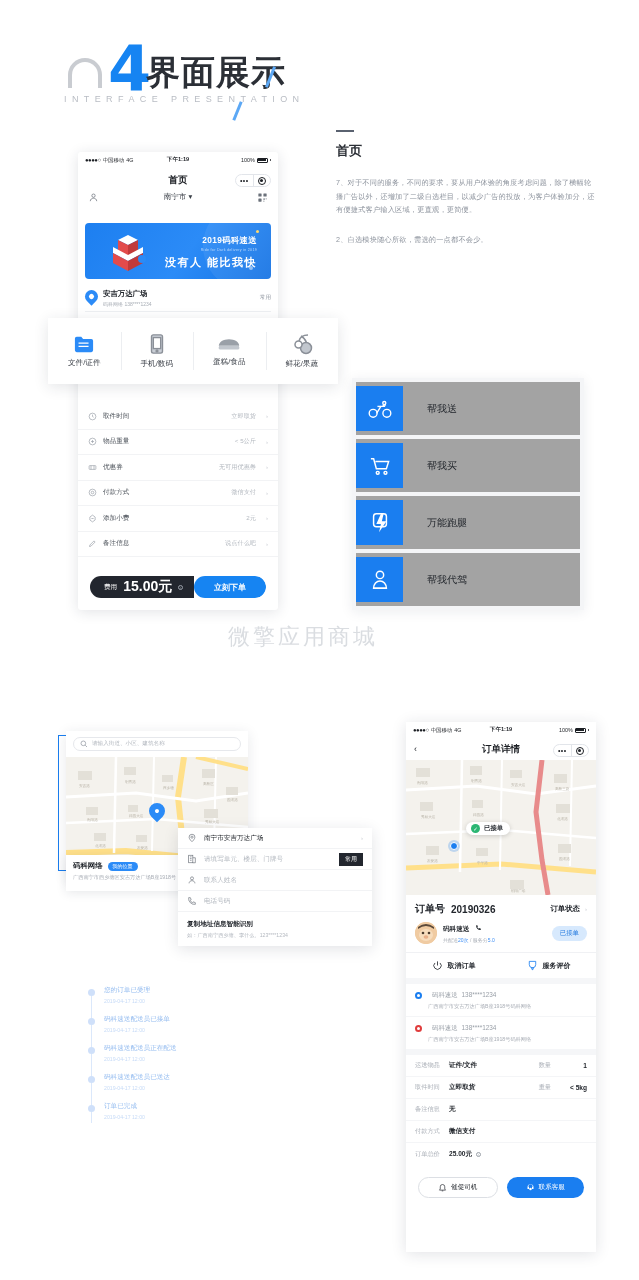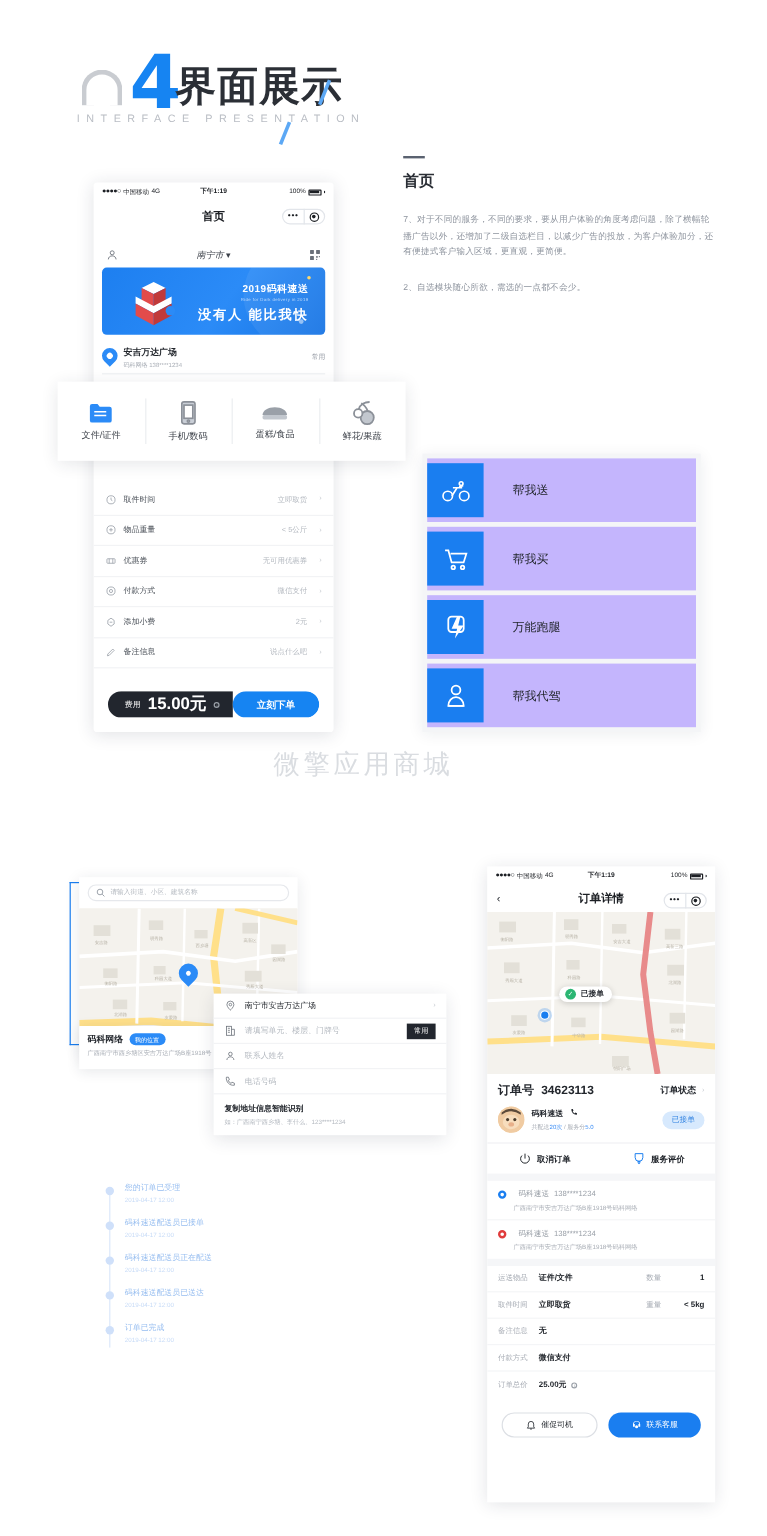--- a/index.html
+++ b/index.html
@@ -52,21 +52,21 @@
   .navbar { position:relative; height:24px; display:flex; align-items:center; justify-content:center; }
   .navbar-title { font-size:9.5px; font-weight:bold; color:#1c1f24; }
   .capsule { position:absolute; right:7px; top:6px; width:36px; height:13px;
     border:.8px solid #e2e5ea; border-radius:7px; display:flex; align-items:center; }
   .capsule-dots { flex:1; text-align:center; font-size:7px; color:#1c1f24; letter-spacing:.5px; }
   .capsule-div { width:.8px; height:13px; background:#e2e5ea; }
   .capsule-circ { flex:1; display:flex; align-items:center; justify-content:center; }
   .ring { width:8px;height:8px;border:1.2px solid #1c1f24;border-radius:50%;
     display:flex;align-items:center;justify-content:center;}
   .ring i { width:3px;height:3px;background:#1c1f24;border-radius:50%; display:block;}
-  .subbar { height:26px; display:flex; align-items:flex-end; padding:0 10px;font-style:italic; }
+  .subbar { height:26px; display:flex; align-items:flex-start; padding:0 10px; }
   .subbar .city { flex:1; text-align:center; font-size:7.5px; color:#3a3f47; }
   .banner { margin:5px 7px 0; height:56px; border-radius:4px; position:relative;
     overflow:hidden; background:linear-gradient(125deg,#1d7ff0 0%,#2b8bf7 55%,#1573e4 100%); }
   .banner-glow { position:absolute; right:-22px; top:-22px; width:90px; height:90px;
     border-radius:50%; background:rgba(255,255,255,.07); }
   .banner-dot1 { position:absolute; right:12px; top:7px; width:3px;height:3px;border-radius:50%;background:#ffd86b;}
   .banner-dot2 { position:absolute; right:18px; bottom:9px; width:4px;height:4px;border-radius:50%;background:rgba(255,255,255,.5);}
   .banner-txt { position:absolute; right:14px; top:12px; text-align:right; width:110px;}
   .bt1 { font-size:8.3px; font-weight:bold; color:#fff; letter-spacing:.4px;}
   .bt2 { font-size:3.6px; color:#bcd9fb; letter-spacing:.3px; margin-top:1.5px;}
@@ -103,21 +103,21 @@
   .ob-fee-l { font-size:6.6px; color:#fff; }
   .ob-fee-v { font-size:14px; color:#fff; font-weight:bold; }
   .ob-info { width:5px;height:5px;border:.6px solid #9aa0a8;border-radius:50%;
     font-size:3.6px;color:#9aa0a8;text-align:center;line-height:4px;}
   .ob-right { width:72px; background:#1684f2; display:flex; align-items:center; justify-content:center;
     font-size:8px; color:#fff; font-weight:bold; border-radius:11px; }
 
   
   .svc-wrap { position:absolute; left:352px; top:378px; width:232px; height:232px;
     background:#f4f5f7; padding:4px; box-shadow:0 2px 12px rgba(30,40,60,.08); }
-  .svc { height:53px; background:#c4b5fd; display:flex; align-items:center; margin-bottom:4px; }
+  .svc { height:53px; background:#a3a3a3; display:flex; align-items:center; margin-bottom:4px; }
   .svc:last-child { margin-bottom:0; }
   .svc-ico { width:47px; height:45px; background:#1a7ef0; display:flex;
     align-items:center; justify-content:center; flex:none; }
   .svc-label { font-size:10px; color:#22262c; margin-left:24px; }
 
   .watermark { position:absolute; left:228px; top:622px; font-size:22px;
     color:#dadde1; letter-spacing:3px; }
 
   
   .mapcard { position:absolute; left:66px; top:731px; width:182px; height:148px;
@@ -648,21 +648,21 @@
       </svg>
       <div class="badge2">
         <span class="check">✓</span>
         <span>已接单</span>
       </div>
       <div class="map2-pin"></div>
     </div>
 
     <div class="orow">
       <span class="ol">订单号</span>
-      <span class="ol" style="margin-left:6px">34623113</span>
+      <span class="ol" style="margin-left:6px">20190326</span>
       <span class="or">订单状态</span>
       <span class="orchev">›</span>
     </div>
 
     <div class="courier">
       <span class="avatar">
         <svg width="22" height="22" viewBox="0 0 22 22">
           <circle cx="11" cy="11" r="11" fill="#f0cba2"></circle>
           <ellipse cx="11" cy="13" rx="7" ry="6" fill="#f7ddbd"></ellipse>
           <circle cx="8" cy="11" r="1.3" fill="#4a3b2c"></circle>

